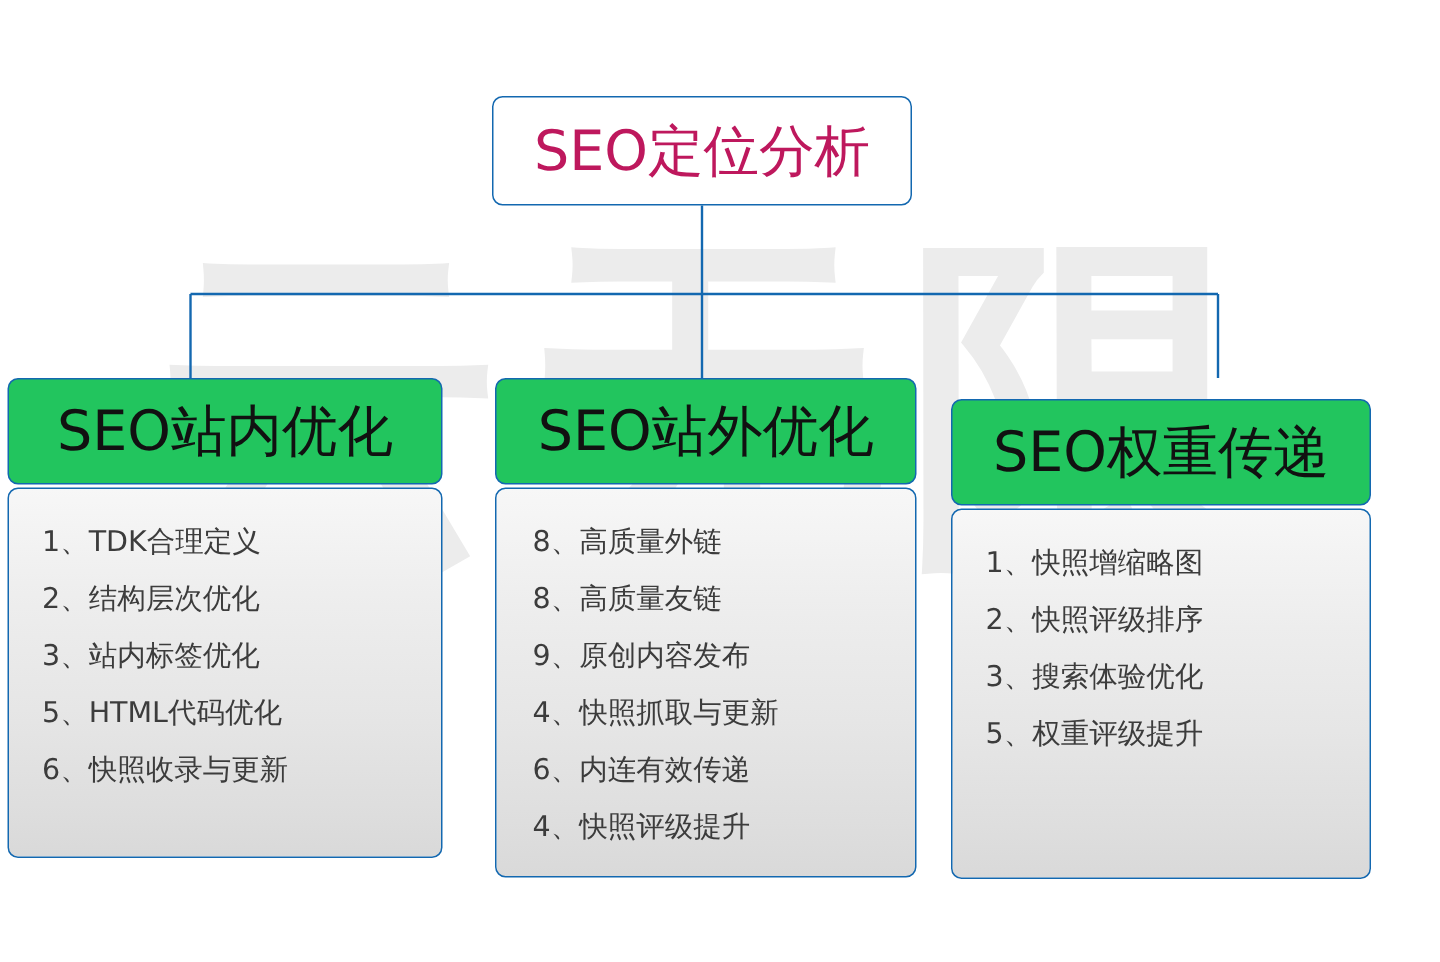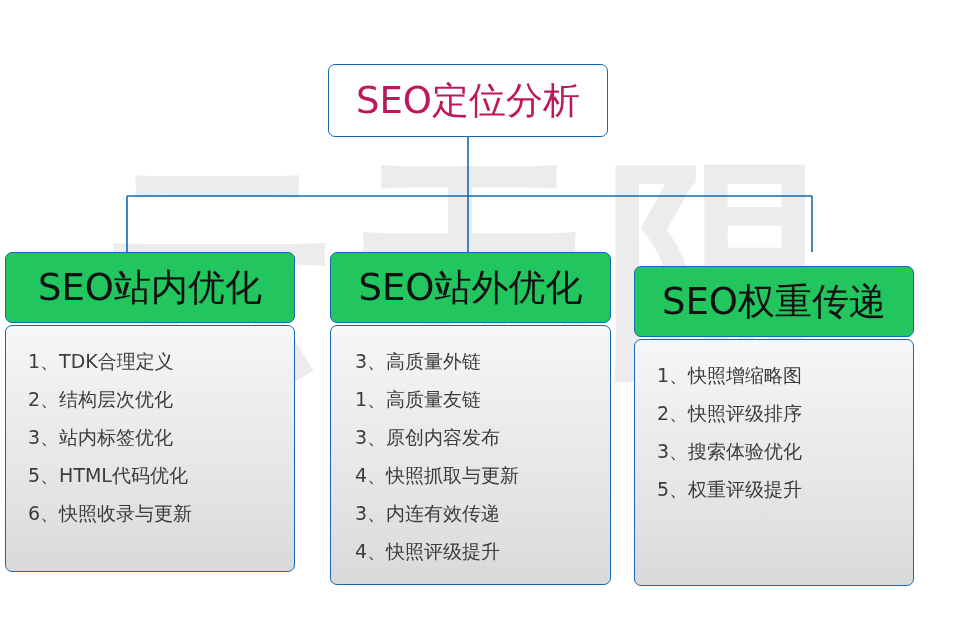--- a/index.html
+++ b/index.html
@@ -188,25 +188,25 @@
       </ul>
     </div>
   </div>
 
   <div class="column col-2">
     <div class="col-header">
       <span class="col-title">SEO站外优化</span>
     </div>
     <div class="col-body">
       <ul>
-        <li>3、高质量外链</li>
-        <li>1、高质量友链</li>
-        <li>3、原创内容发布</li>
+        <li>8、高质量外链</li>
+        <li>8、高质量友链</li>
+        <li>9、原创内容发布</li>
         <li>4、快照抓取与更新</li>
-        <li>3、内连有效传递</li>
+        <li>6、内连有效传递</li>
         <li>4、快照评级提升</li>
       </ul>
     </div>
   </div>
 
   <div class="column col-3">
     <div class="col-header">
       <span class="col-title">SEO权重传递</span>
     </div>
     <div class="col-body">

